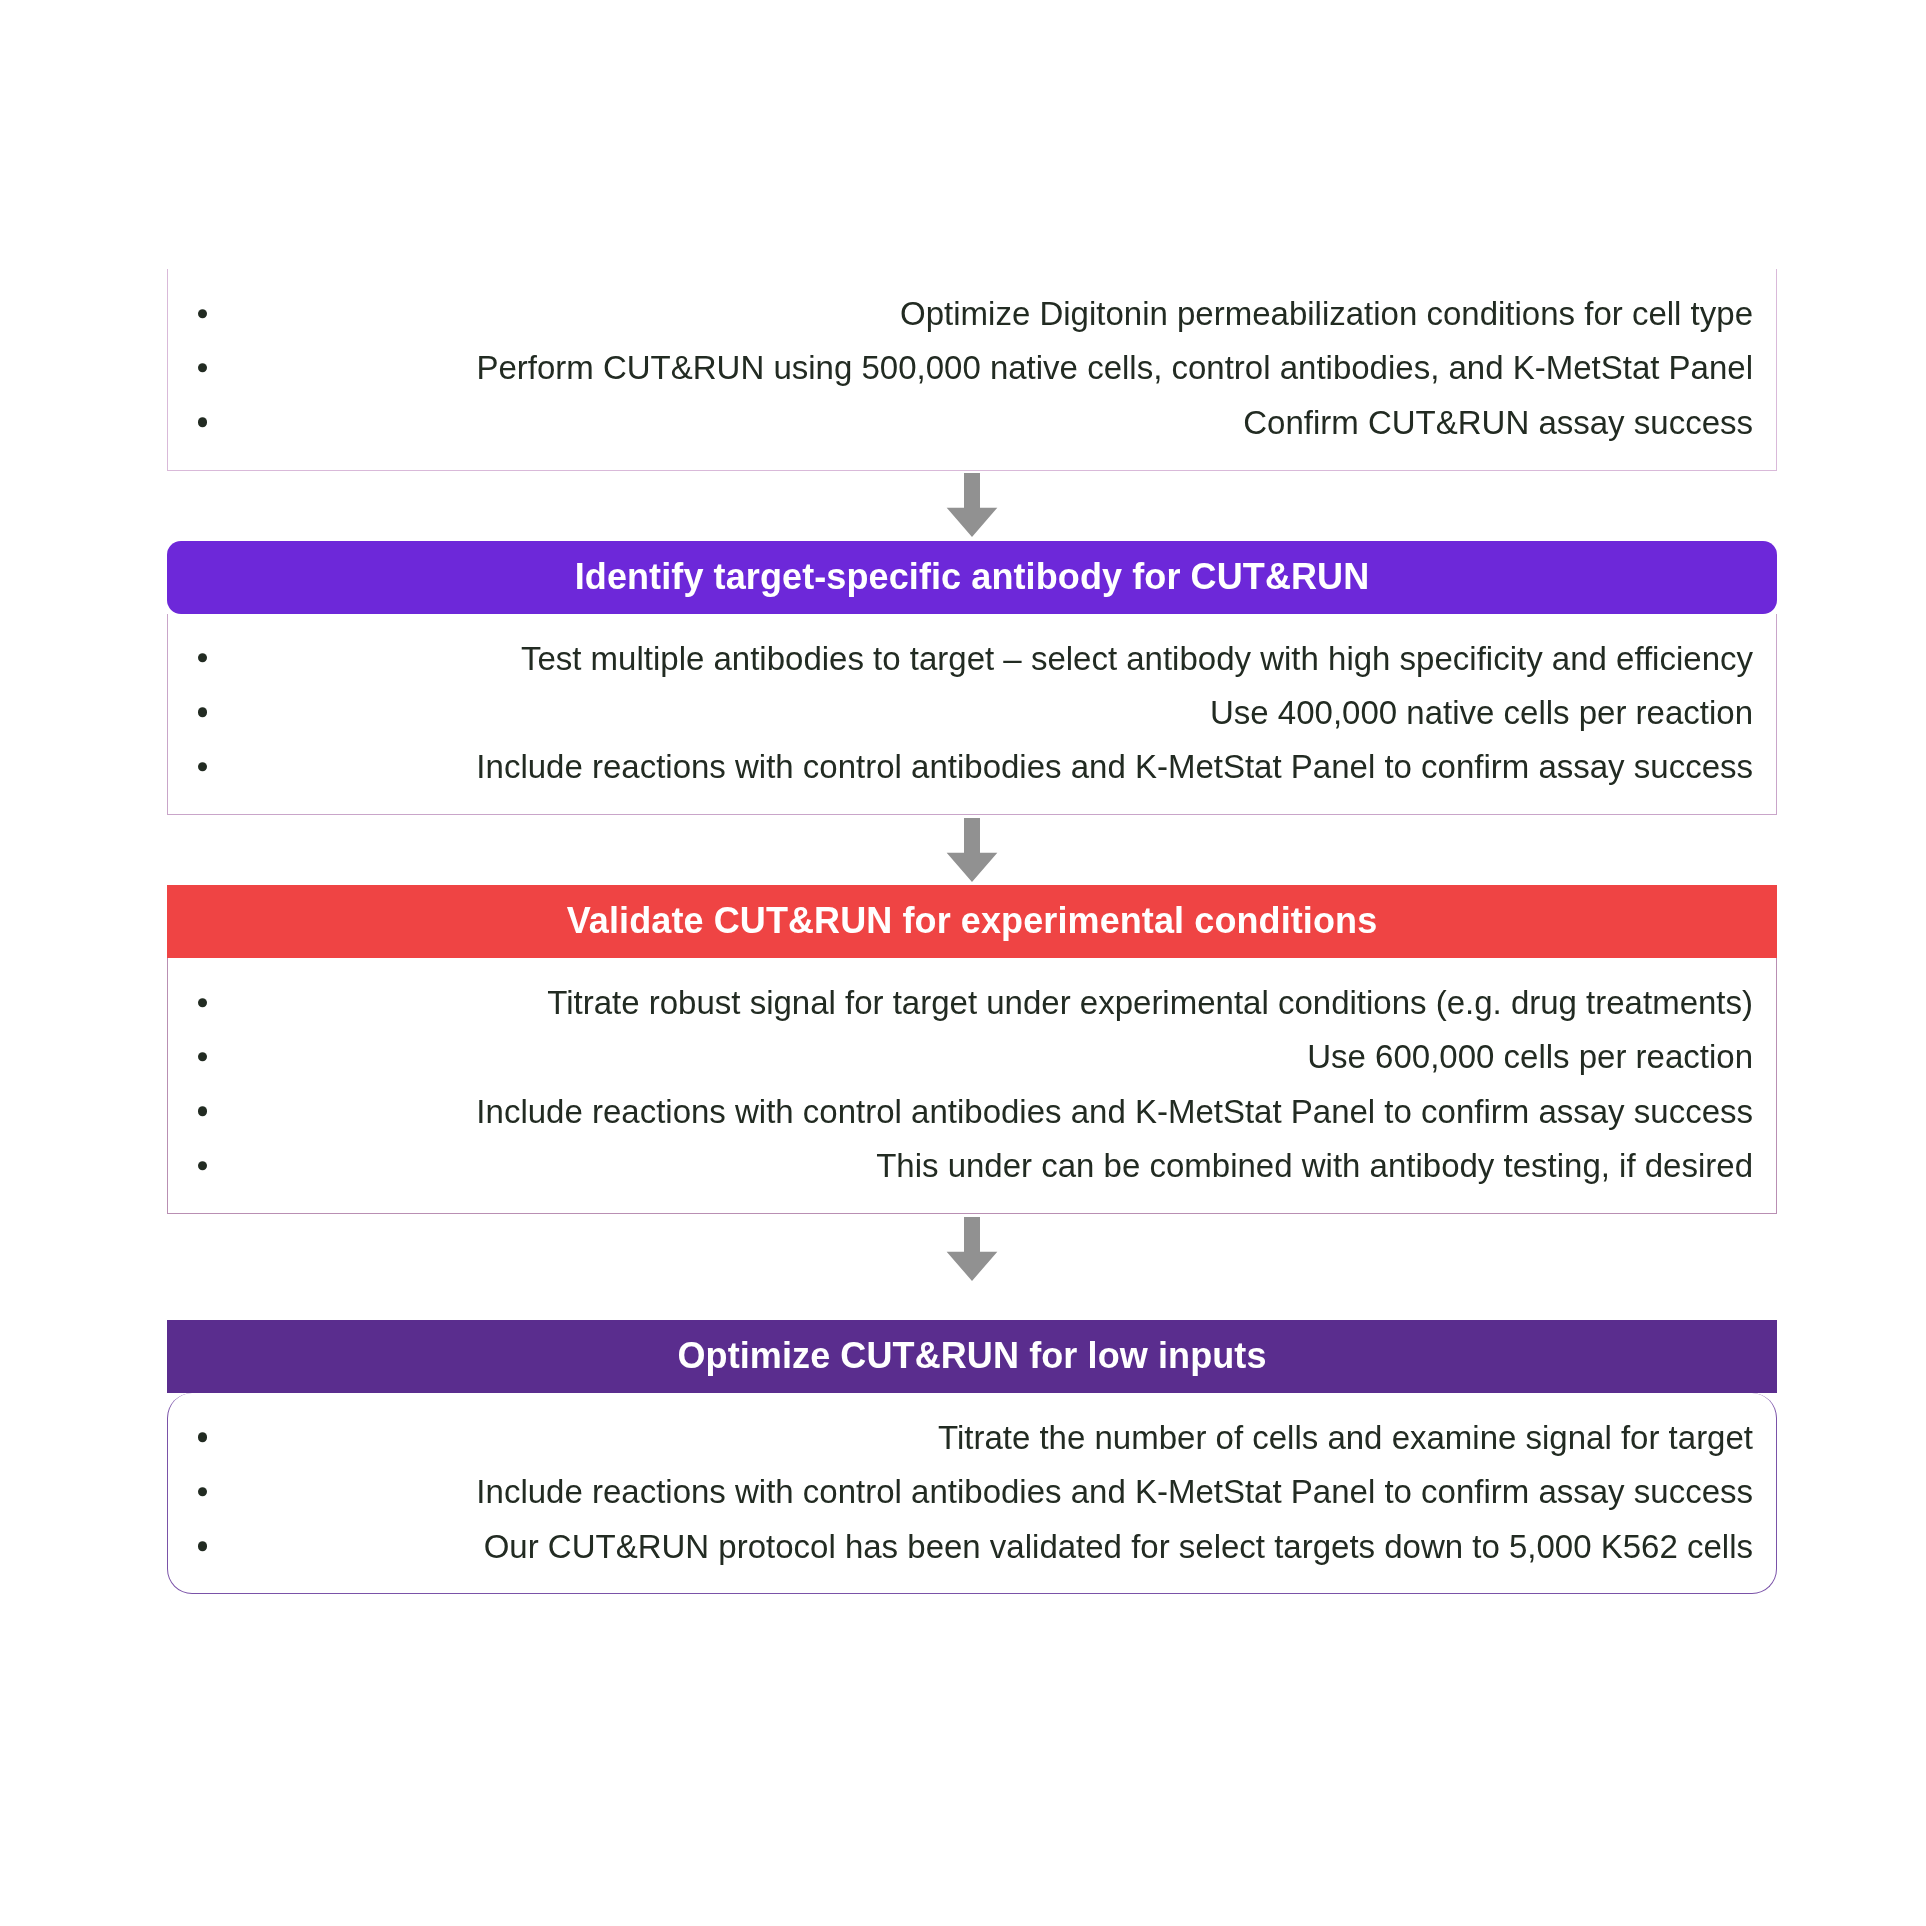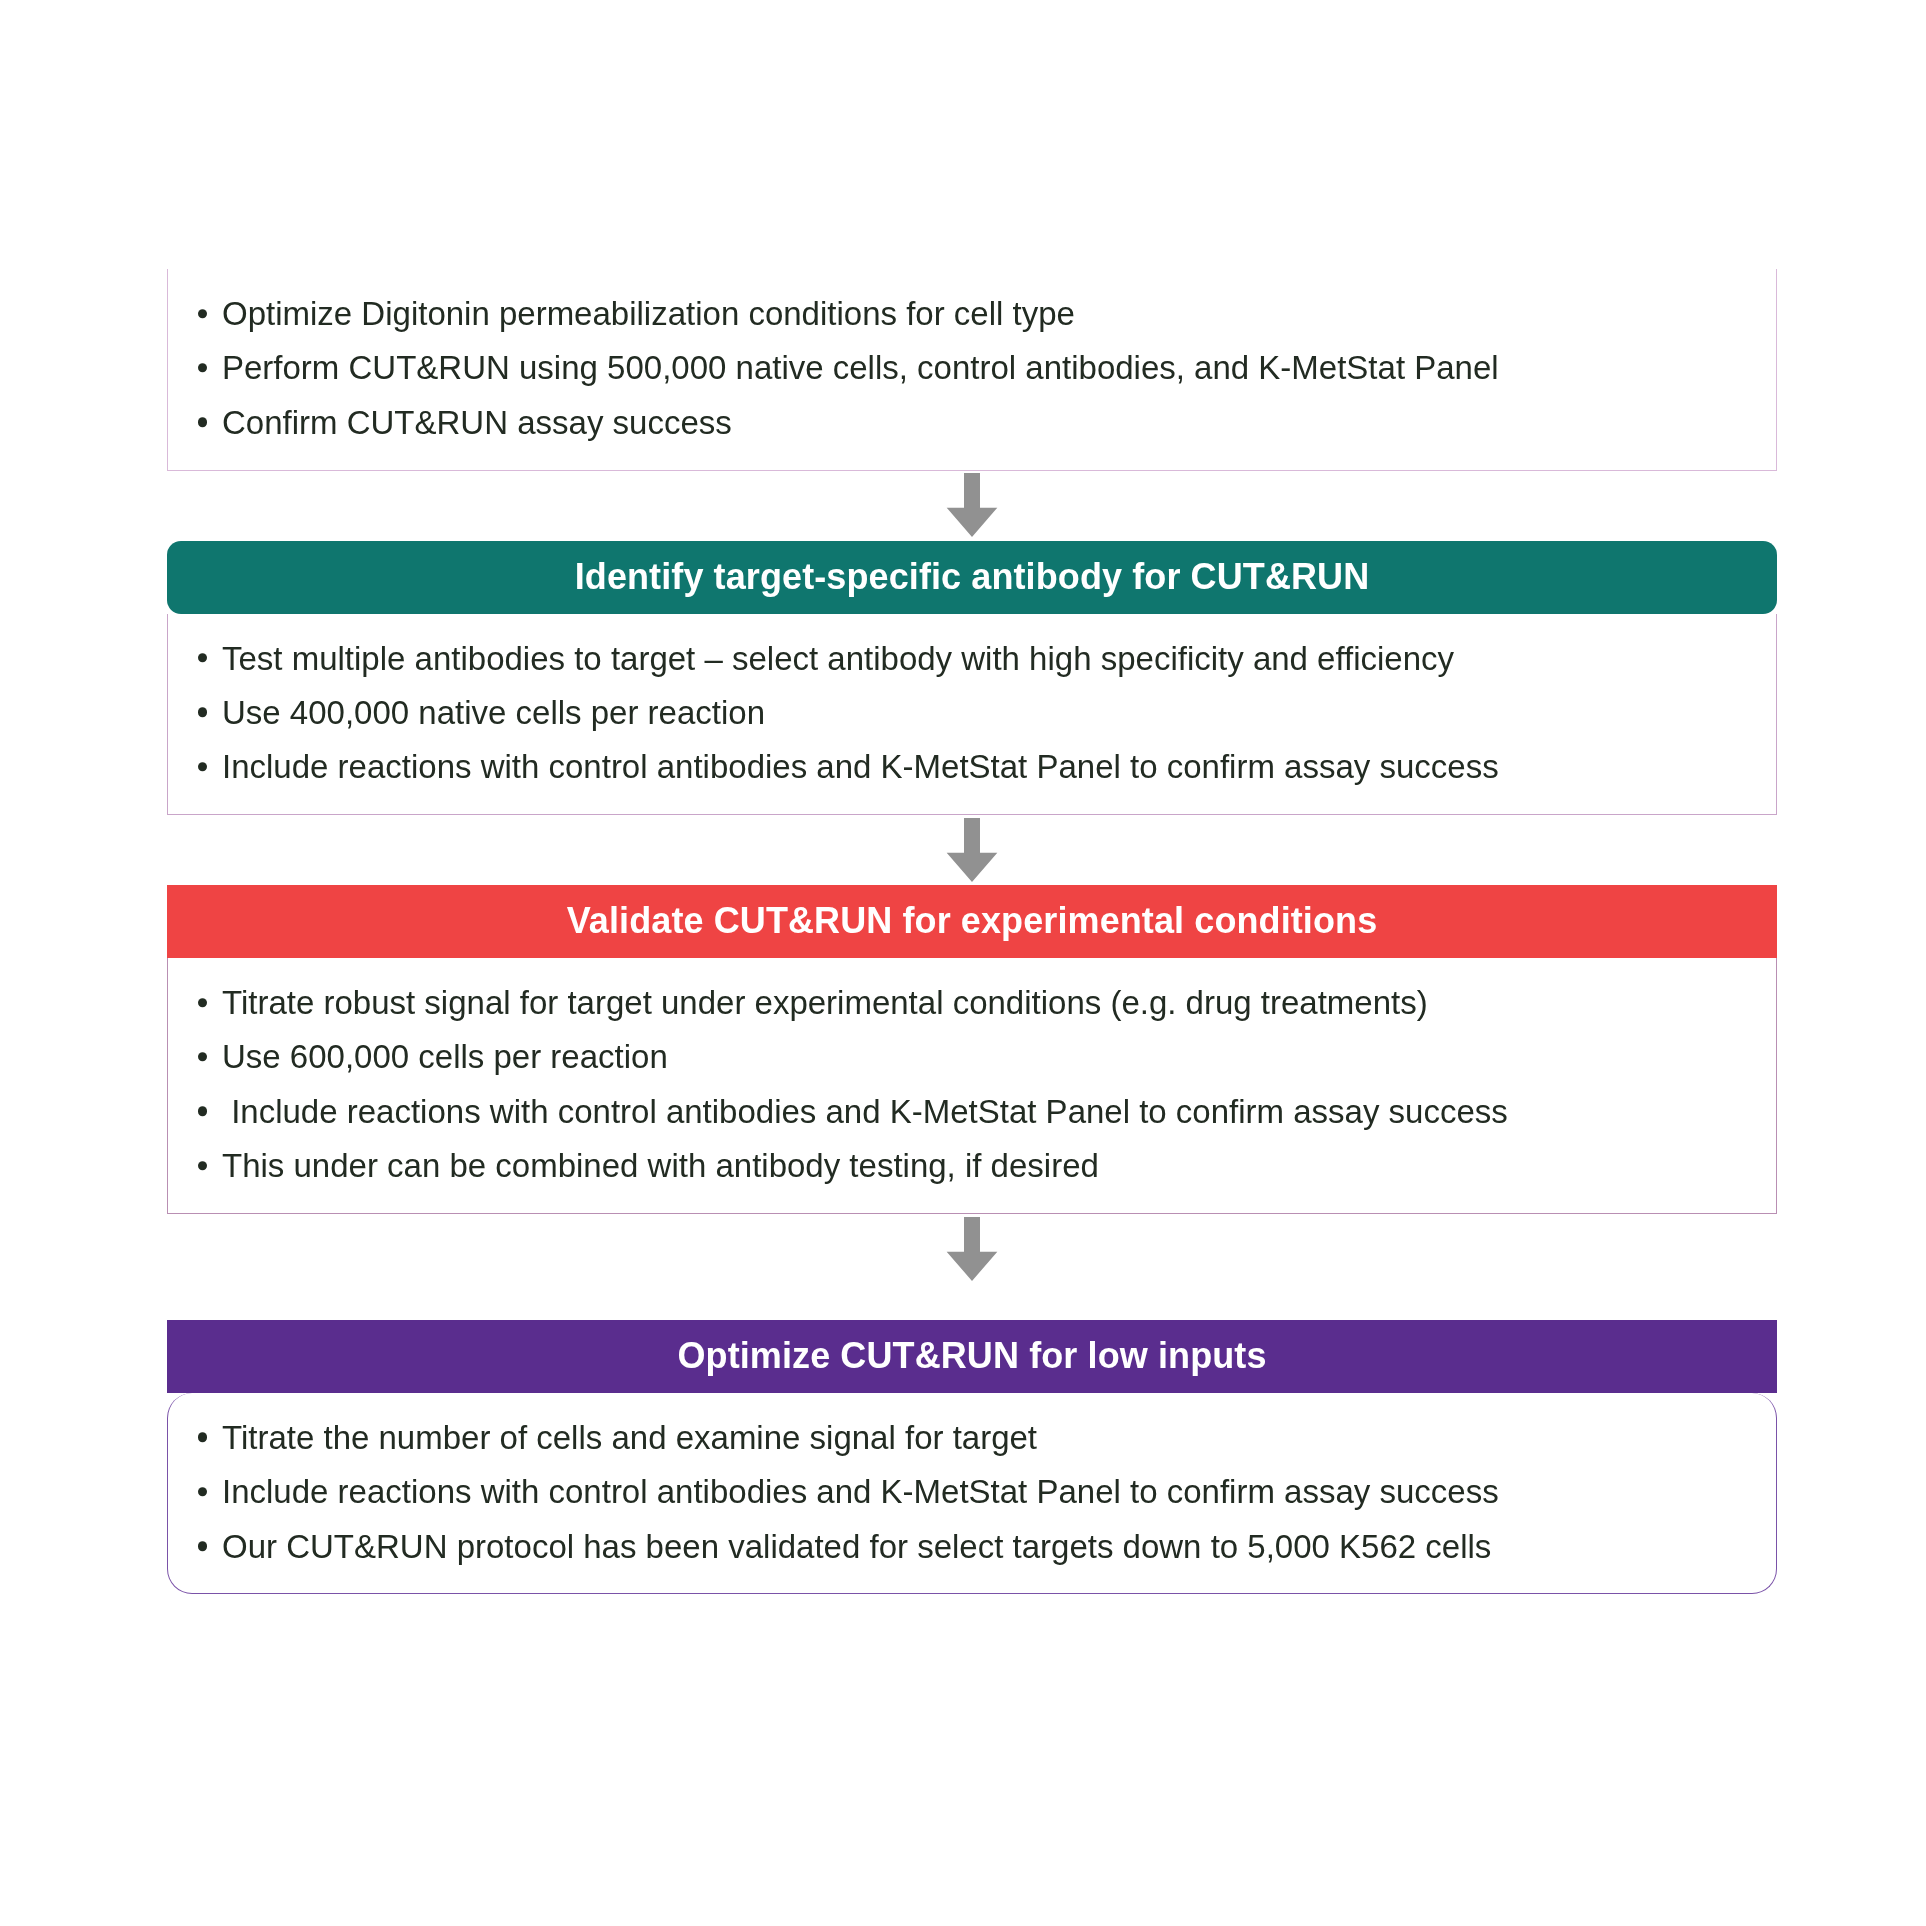--- a/index.html
+++ b/index.html
@@ -63,20 +63,21 @@
   ul.bullets li {
     position: relative;
     padding-left: 31px;
     margin: 0 0 0 0;
     font-size: 33px;
     line-height: 1.0;
     color: #222b22;
     white-space: pre;
     padding-top: 10.7px;
     padding-bottom: 10.7px;
+    text-align: right;
   }
 
   ul.bullets li::before {
     content: "";
     position: absolute;
     left: 6.7px;
     top: 50%;
     transform: translateY(-50%);
     width: 9.4px;
     height: 9.4px;
@@ -112,21 +113,21 @@
             <li>Confirm CUT&amp;RUN assay success</li>
           </ul>
         </div>
       </div>
       <div class="connector">
         <svg class="arrow" width="56" height="64" viewBox="0 0 84 96">
           <path d="M30 0 H54 V52 H80 L42 96 L4 52 H30 Z" fill="#919191"></path>
         </svg>
       </div>
       <div class="step-box">
-        <div class="step-header" style="background: #0f766e; border-radius: 14px;">Identify target-specific antibody for CUT&amp;RUN</div>
+        <div class="step-header" style="background: #6d28d9; border-radius: 14px;">Identify target-specific antibody for CUT&amp;RUN</div>
         <div class="step-body" style="border-color: rgb(201, 165, 201);">
           <ul class="bullets">
             <li>Test multiple antibodies to target – select antibody with high specificity and efficiency</li>
             <li>Use 400,000 native cells per reaction</li>
             <li>Include reactions with control antibodies and K-MetStat Panel to confirm assay success</li>
           </ul>
         </div>
       </div>
       <div class="connector">
         <svg class="arrow" width="56" height="64" viewBox="0 0 84 96">

